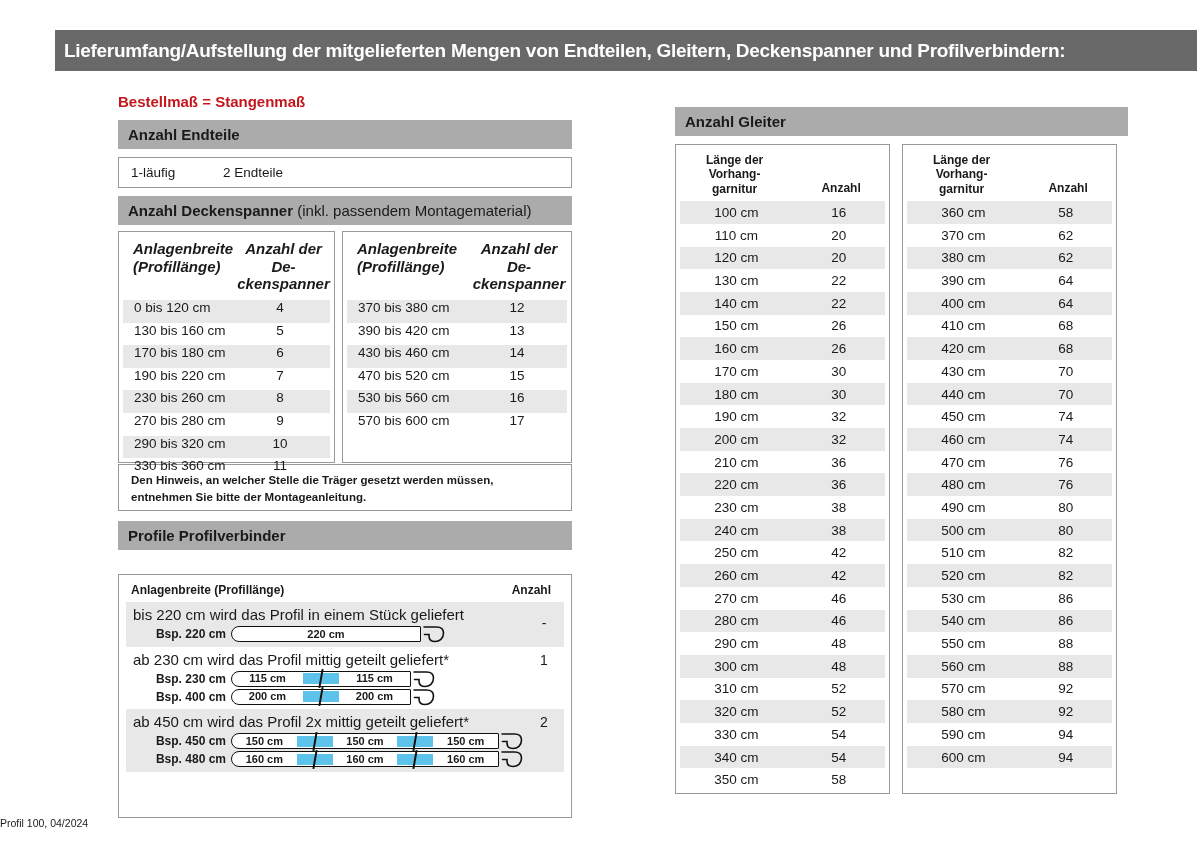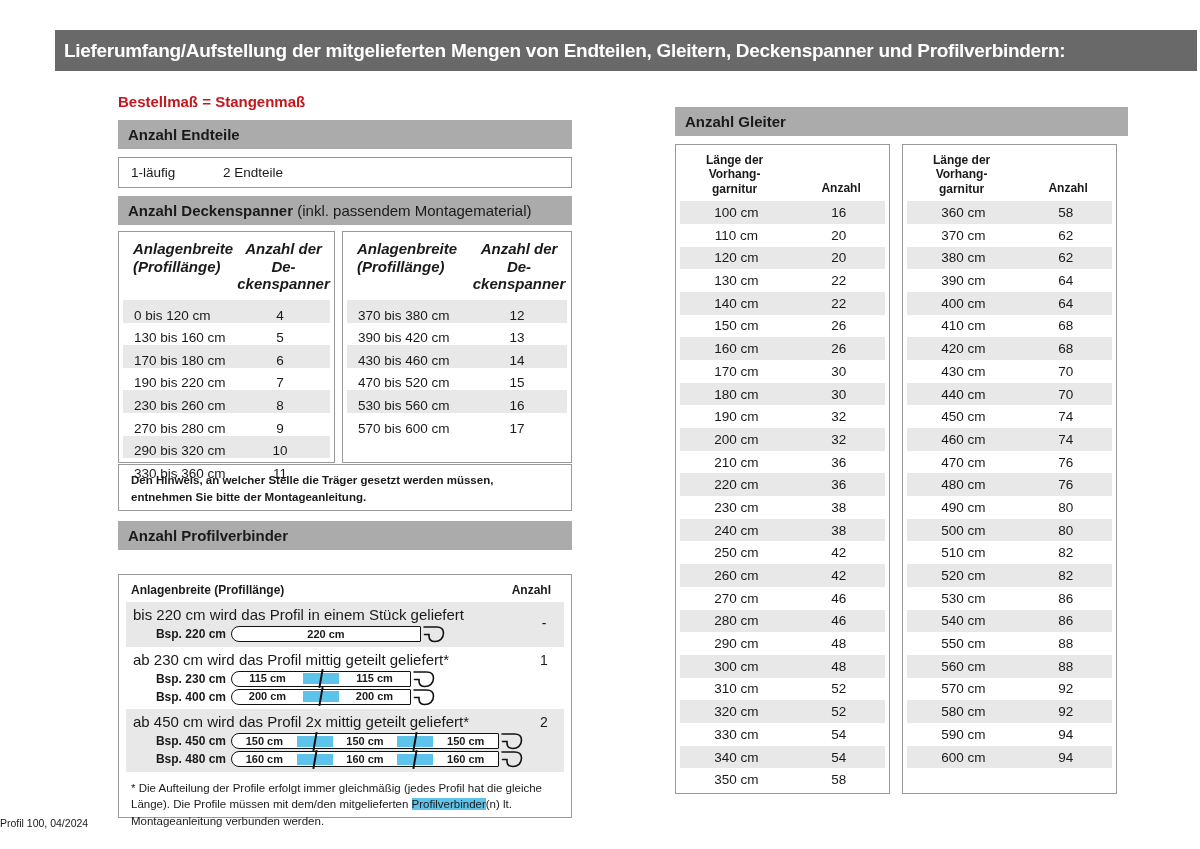--- a/index.html
+++ b/index.html
@@ -31,21 +31,21 @@
   }
   .endteile-row .lbl {margin-left:12px; width:92px;}
   
   .ds-tables {display:flex; gap:7px; margin-top:6px;}
   .ds-box {border:1px solid #999; height:232px; box-sizing:border-box; padding-top:8px;}
   .ds-box1 {width:217px;}
   .ds-box2 {width:230px;}
   .ds-head {display:flex; font-weight:bold; font-size:15px; line-height:1.18; margin:0 0 7px 0;font-style:italic;}
   .ds-head .c1 {flex:1; padding-left:14px;}
   .ds-head .c2 {width:104px; text-align:center;}
-  .ds-row {display:flex; height:22.6px; align-items:flex-end; font-size:13.5px; margin:0 4px;}
+  .ds-row {display:flex; height:22.6px; align-items:flex-start; font-size:13.5px; margin:0 4px;}
   .ds-row .ds-range {flex:1; padding-left:11px;}
   .ds-row .ds-count {width:100px; text-align:center;}
   .alt {background:#e8e8e8;}
   .note-box {
     border:1px solid #999; margin-top:1px; height:47px; box-sizing:border-box;
     font-size:11.5px; line-height:1.45; padding:7px 30px 8px 12px;font-weight:bold;
   }
   
   .pv-bar {margin-top:10px;}
   .pv-box {border:1px solid #999; margin-top:24px; height:244px; box-sizing:border-box; position:relative; padding-top:8px;}
@@ -206,21 +206,21 @@
             <span class="ds-range">570 bis 600 cm</span>
             <span class="ds-count">17</span>
           </div>
         </div>
     </div>
   </div>
 
   <div class="note-box">Den Hinweis, an welcher Stelle die Träger gesetzt werden müssen, entnehmen Sie bitte der Montageanleitung.</div>
 
   <div class="bar pv-bar">
-    <span>Anzahl Profilverbinder</span>
+    <span>Profile Profilverbinder</span>
   </div>
 
   <div class="pv-box">
     <div class="pv-head">
       <span class="c1">Anlagenbreite (Profillänge)</span>
       <span class="c2">Anzahl</span>
     </div>
 
     <div class="pv-row alt">
       <div class="pv-text">bis 220 cm wird das Profil in einem Stück geliefert</div>
@@ -287,23 +287,20 @@
           <span class="seg">160 cm</span>
           <span class="connector"></span>
           <span class="seg">160 cm</span>
         </span>
         <svg class="end-hook" width="22" height="20" viewBox="0 0 22 20">
             <path d="M1 3 L13.5 3 C18.5 3 20.5 5.5 20.5 9 C20.5 14.5 16.5 17.5 12 17.5 C8 17.5 6 15 6 12 L6 10.5 L1.5 10.5" stroke="#111" stroke-width="1.6" fill="none" stroke-linecap="round"></path>
           </svg>
       </div>
     </div>
 
-    <div class="pv-footnote">
-      <span>* Die Aufteilung der Profile erfolgt immer gleichmäßig (jedes Profil hat die gleiche Länge). Die Profile müssen mit dem/den mitgelieferten </span><span class="hl">Profilverbinder</span><span>(n) lt. Montageanleitung verbunden werden.</span>
-    </div>
   </div>
 </div>
 
 <div class="col-right">
   <div class="bar">
     <span>Anzahl Gleiter</span>
   </div>
 
   <div class="gl-tables">
     <div class="gl-box">

